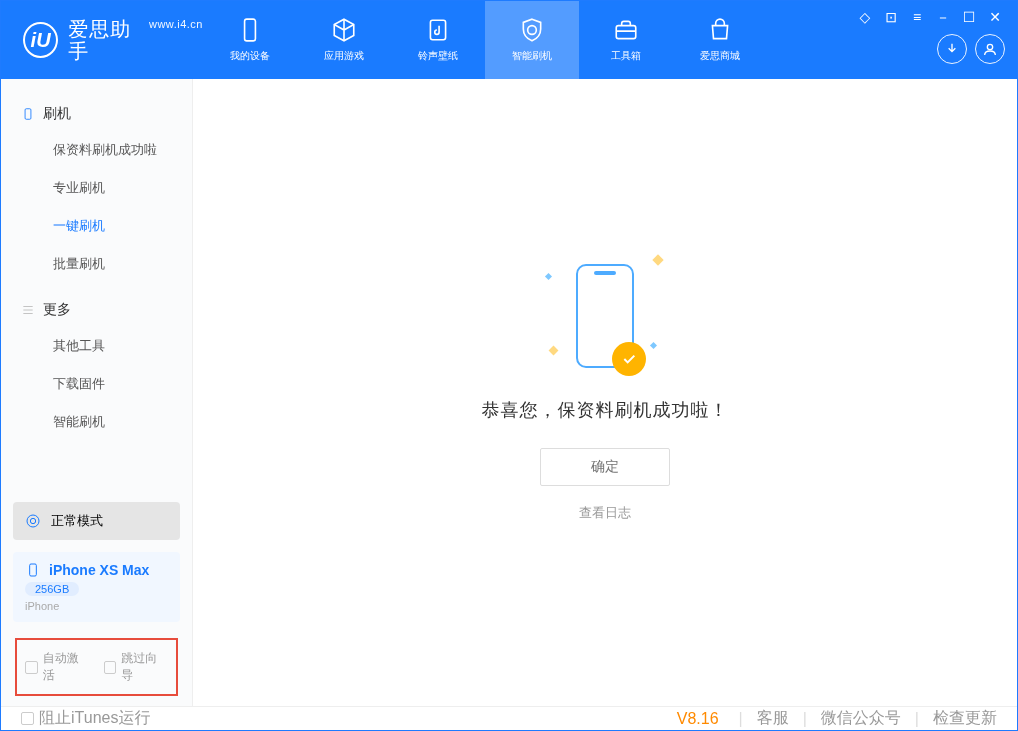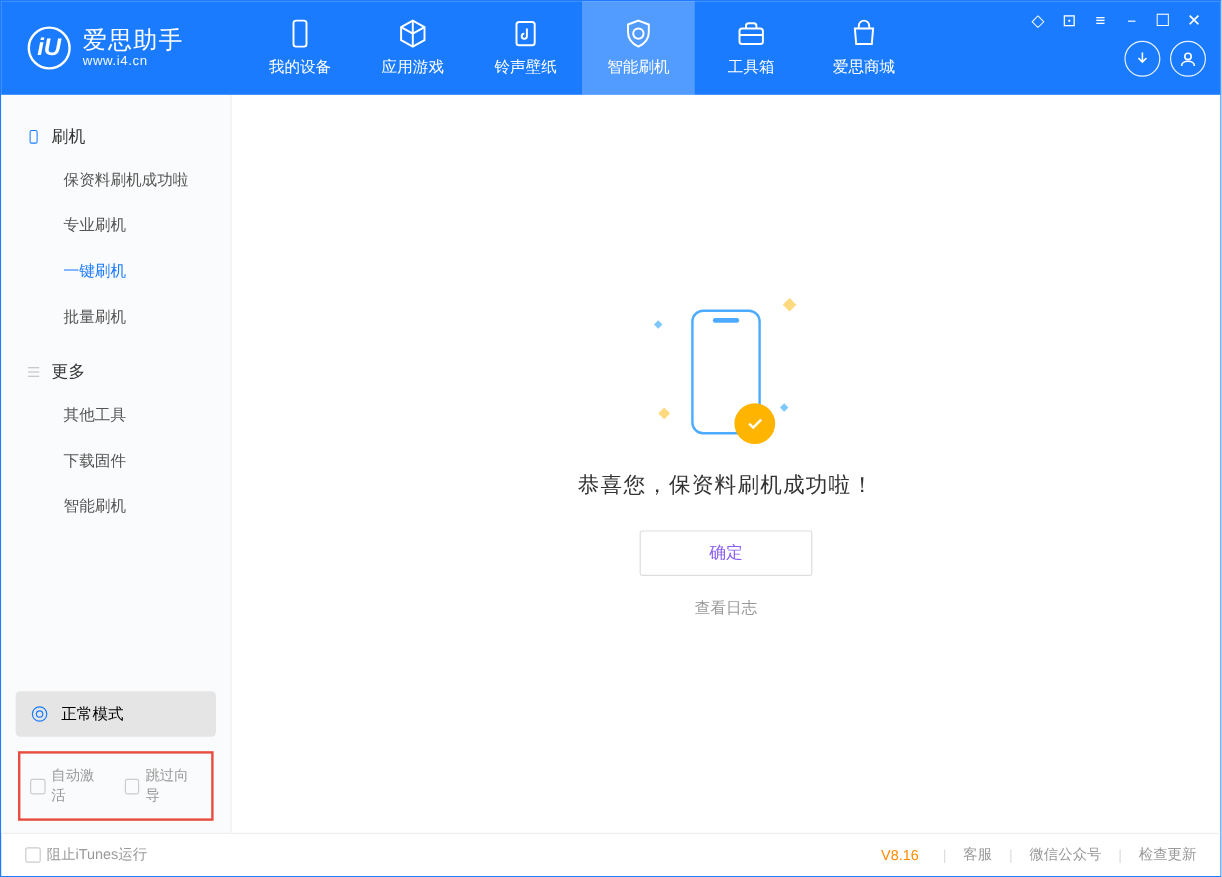--- a/index.html
+++ b/index.html
@@ -1,25 +1,25 @@
 <!DOCTYPE html>
 <html><head>
 <meta charset="utf-8">
 <style>
 * { margin: 0; padding: 0; box-sizing: border-box; font-family: "Microsoft YaHei", sans-serif; }
 body { background: #fff; }
 .window { width: 1018px; height: 731px; border: 1px solid #1e7bff; display: flex; flex-direction: column; margin: 0 auto; background: #fff; }
 .header { height: 78px; background: linear-gradient(to right, #1a7bff, #1a7bff); display: flex; align-items: center; color: #fff; padding: 0 12px 0 22px; }
 .logo { display: flex; align-items: center; gap: 10px; width: 180px; }
 .logo-circle { width: 36px; height: 36px; border: 2px solid #fff; border-radius: 50%; display: flex; align-items: center; justify-content: center; font-weight: bold; font-size: 20px; font-style: italic; }
-.logo-text-wrap { display:flex; flex-direction:column; line-height:1.1;}
+.logo-text-wrap { display:flex; flex-direction:row; line-height:1.1;}
 .logo-title { font-size: 20px; font-weight: 500; letter-spacing:1px;}
 .logo-sub { font-size: 11px; opacity: 0.95; letter-spacing:0.5px;}
 .tabs { display: flex; height: 100%; }
-.tab { width: 94px; display: flex; flex-direction: column; align-items: center; justify-content: center; gap: 6px; cursor: pointer; font-size: 13px; }
+.tab { width: 94px; display: flex; flex-direction: column; align-items: center; justify-content: center; gap: 6px; cursor: pointer; font-size: 10px; }
 .tab.active { background: rgba(255,255,255,0.25); }
 .tab-icon { width: 26px; height: 26px; display:flex; align-items:center; justify-content:center;}
 .tab-icon svg { width:26px; height:26px; fill:#fff; stroke:#fff;}
 .header-spacer { flex: 1; }
 .header-right { display: flex; align-items: center; gap: 8px; height:100%;}
 .win-controls { position:absolute; top:8px; right:14px; display:flex; gap:10px; color:#fff; font-size:14px;}
 .win-controls span { cursor:pointer; width:16px; text-align:center;}
 .circ-btn { width: 30px; height: 30px; border: 1.5px solid rgba(255,255,255,0.9); border-radius: 50%; display: flex; align-items: center; justify-content: center; cursor: pointer; margin-top:18px;}
 .circ-btn svg { width:16px; height:16px; stroke:#fff; fill:none; stroke-width:2;}
 .body { flex: 1; display: flex; overflow: hidden; }
@@ -44,23 +44,23 @@
 .sparkle { position:absolute; width:6px; height:6px; background:#ffd980; transform:rotate(45deg);}
 .sparkle.s1 { left:-30px; top:10px; width:5px; height:5px; background:#7ec8ff;}
 .sparkle.s2 { right:-28px; top:-8px; width:8px; height:8px;}
 .sparkle.s3 { left:-26px; bottom:14px; width:7px; height:7px;}
 .sparkle.s4 { right:-22px; bottom:20px; width:5px; height:5px; background:#7ec8ff;}
 .phone { width:58px; height:104px; border:2.5px solid #4dabff; border-radius:10px; position:relative; background:#fff;}
 .phone::before { content:""; position:absolute; top:5px; left:50%; transform:translateX(-50%); width:22px; height:4px; background:#4dabff; border-radius:3px;}
 .badge { position:absolute; right:-14px; bottom:-10px; width:34px; height:34px; background:#ffb400; border-radius:50%; display:flex; align-items:center; justify-content:center;}
 .badge svg { width:16px; height:16px; stroke:#fff; stroke-width:3; fill:none;}
 .msg { margin-top:30px; font-size:18px; color:#333; font-weight:500; letter-spacing:1px;}
-.ok-btn { margin-top:26px; width:144px; height:38px; border:1px solid #ddd; background:#fff; font-size:14px; color:#8b5cf6; cursor:pointer; border-radius:2px;}
+.ok-btn { margin-top:26px; width:130px; height:38px; border:1px solid #ddd; background:#fff; font-size:14px; color:#737373; cursor:pointer; border-radius:2px;}
 .log-link { margin-top:18px; font-size:13px; color:#999; cursor:pointer;}
-.footer { height:36px; border-top:1px solid #eee; display:flex; align-items:center; padding:0 20px; font-size:12px; color:#999;}
+.footer { height:24px; border-top:1px solid #eee; display:flex; align-items:center; padding:0 20px; font-size:16px; color:#999;}
 .footer .chk { color:#999;}
 .footer-spacer { flex:1;}
 .footer a { color:#999; text-decoration:none; cursor:pointer;}
 .footer .sep { margin:0 14px; color:#ddd;}
 .footer .ver { color:#ff8a00; margin-right:6px;}
 .hdr-wrap { position:relative; width:100%;}
 </style>
 </head>
 <body>
 
@@ -179,20 +179,30 @@
         <div class="side-item">下载固件</div>
         <div class="side-item">智能刷机</div>
       </div>
       <div class="side-flex"></div>
       <div class="device-card">
         <svg viewBox="0 0 24 24">
             <circle cx="12" cy="12" r="9" fill="none" stroke="#1a7bff" stroke-width="1.5"></circle>
             <path d="M8 12a4 4 0 018 0M16 12a4 4 0 01-8 0" fill="none" stroke="#1a7bff" stroke-width="1.5"></path>
           </svg>
         <span>正常模式</span>
+      </div>
+      <div class="device-card2">
+        <div style="display:flex;align-items:center;gap:8px;">
+          <svg viewBox="0 0 24 24">
+              <rect x="7" y="3" width="10" height="18" rx="2" fill="none" stroke="#1a7bff" stroke-width="1.5"></rect>
+            </svg>
+          <span class="dev-name">iPhone XS Max</span>
+        </div>
+        <div><span class="dev-cap">256GB</span></div>
+        <div class="dev-type">iPhone</div>
       </div>
       <div class="bottom-checks">
         <div class="chk">
           <div class="chk-box"></div>
           <span>自动激活</span>
         </div>
         <div class="chk">
           <div class="chk-box"></div>
           <span>跳过向导</span>
         </div>

